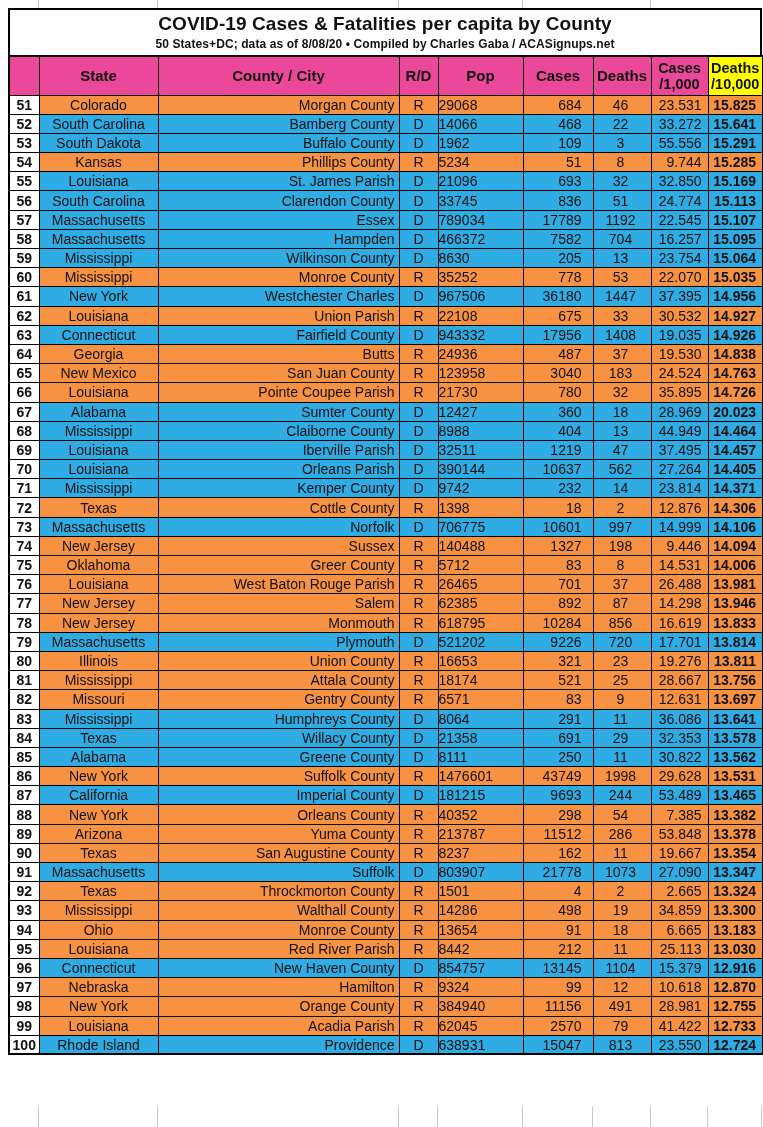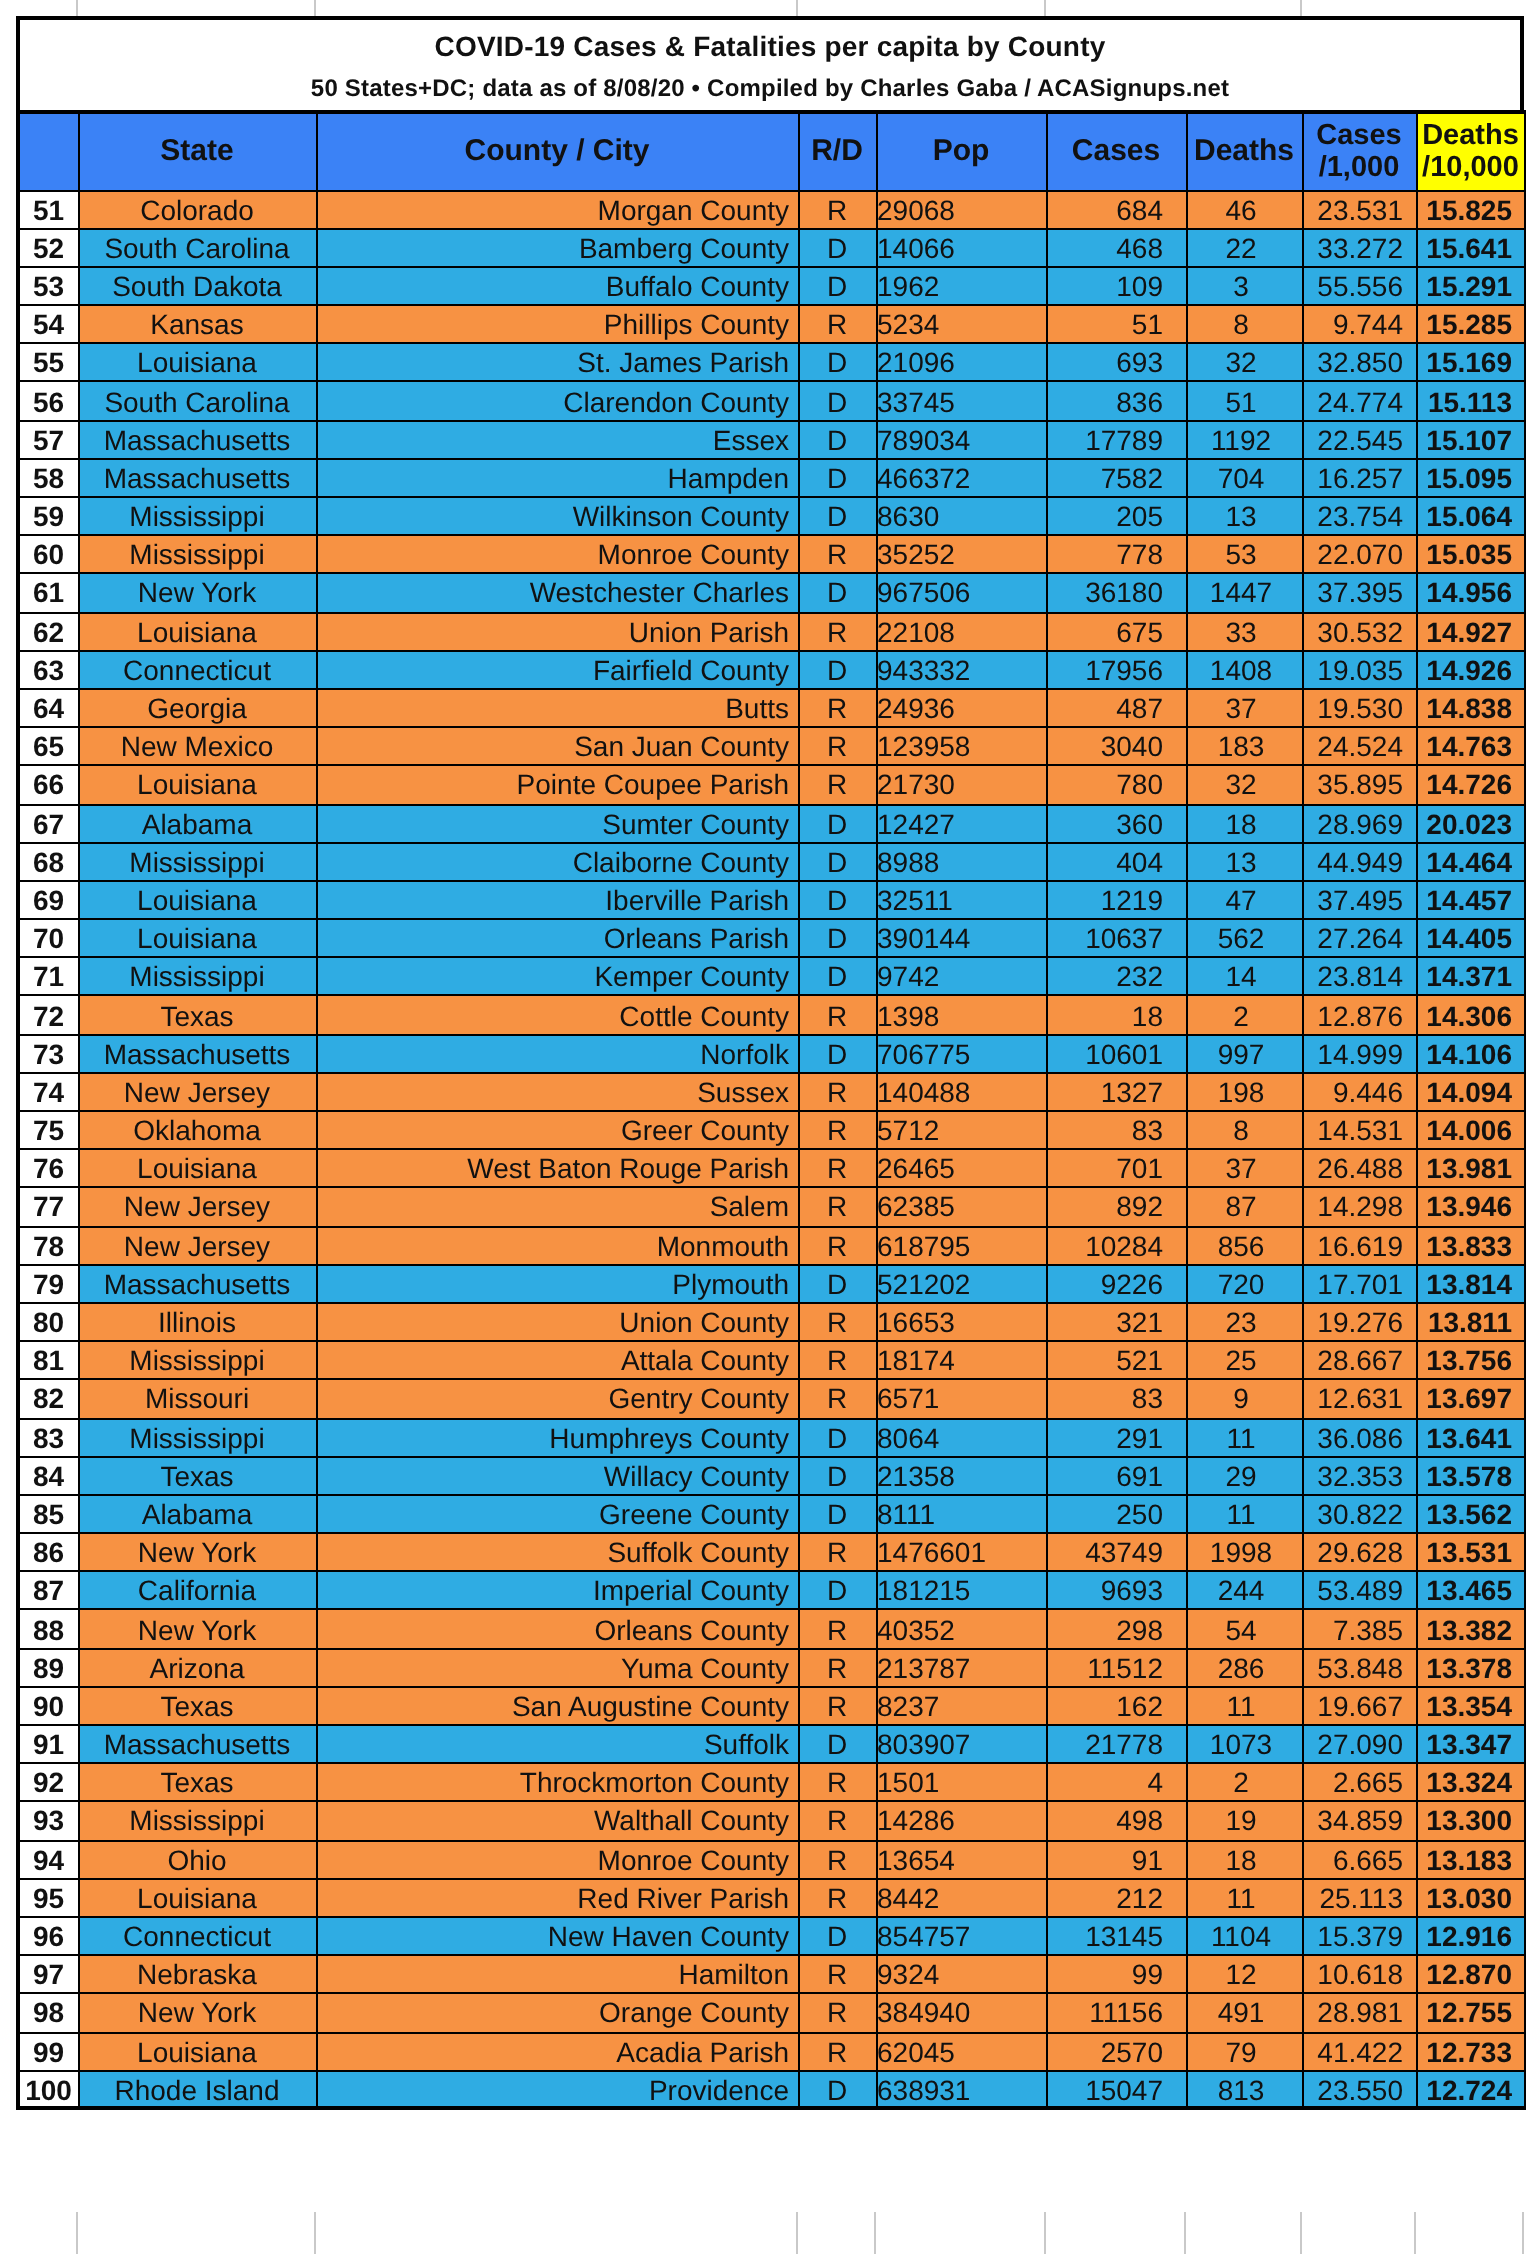--- a/index.html
+++ b/index.html
@@ -17,33 +17,33 @@
   .gridstub.bot { top:1106px; height:21px; }
 
   .table-wrap { position:absolute; left:8px; top:8px; width:755px; }
 
   .title-box {
     width:754px; height:47px;
     border:2px solid #000; border-bottom:none;
     background:#fff; text-align:center;
     padding-top:3px;
   }
-  .title-line1 { font-size:14px; font-weight:bold; line-height:21px; letter-spacing:0.1px; }
+  .title-line1 { font-size:19px; font-weight:bold; line-height:21px; letter-spacing:0.1px; }
   .title-line2 { font-size:12px; font-weight:bold; line-height:20px; letter-spacing:0.1px; }
 
   table.data {
     width:754px; border-collapse:collapse; table-layout:fixed;
     border:2px solid #000;
   }
   table.data th, table.data td {
     border:1px solid #000;
     overflow:hidden; white-space:nowrap;
   }
   thead th {
-    height:39px; background:#3b82f6; font-weight:bold;
+    height:39px; background:#ec4899; font-weight:bold;
     font-size:15px; text-align:center; vertical-align:middle;
     border-bottom:2px solid #000;
   }
   thead th .hline { font-size:14.5px; line-height:16px; font-weight:bold; text-align:center; }
   thead th.hl { background:var(--hl,#ffff00); }
 
   tbody td { height:19.2px; font-size:14px; vertical-align:middle; }
   tbody tr.rep td.colored { background:var(--rep,#f79243); }
   tbody tr.dem td.colored { background:var(--dem,#2face3); }
 

